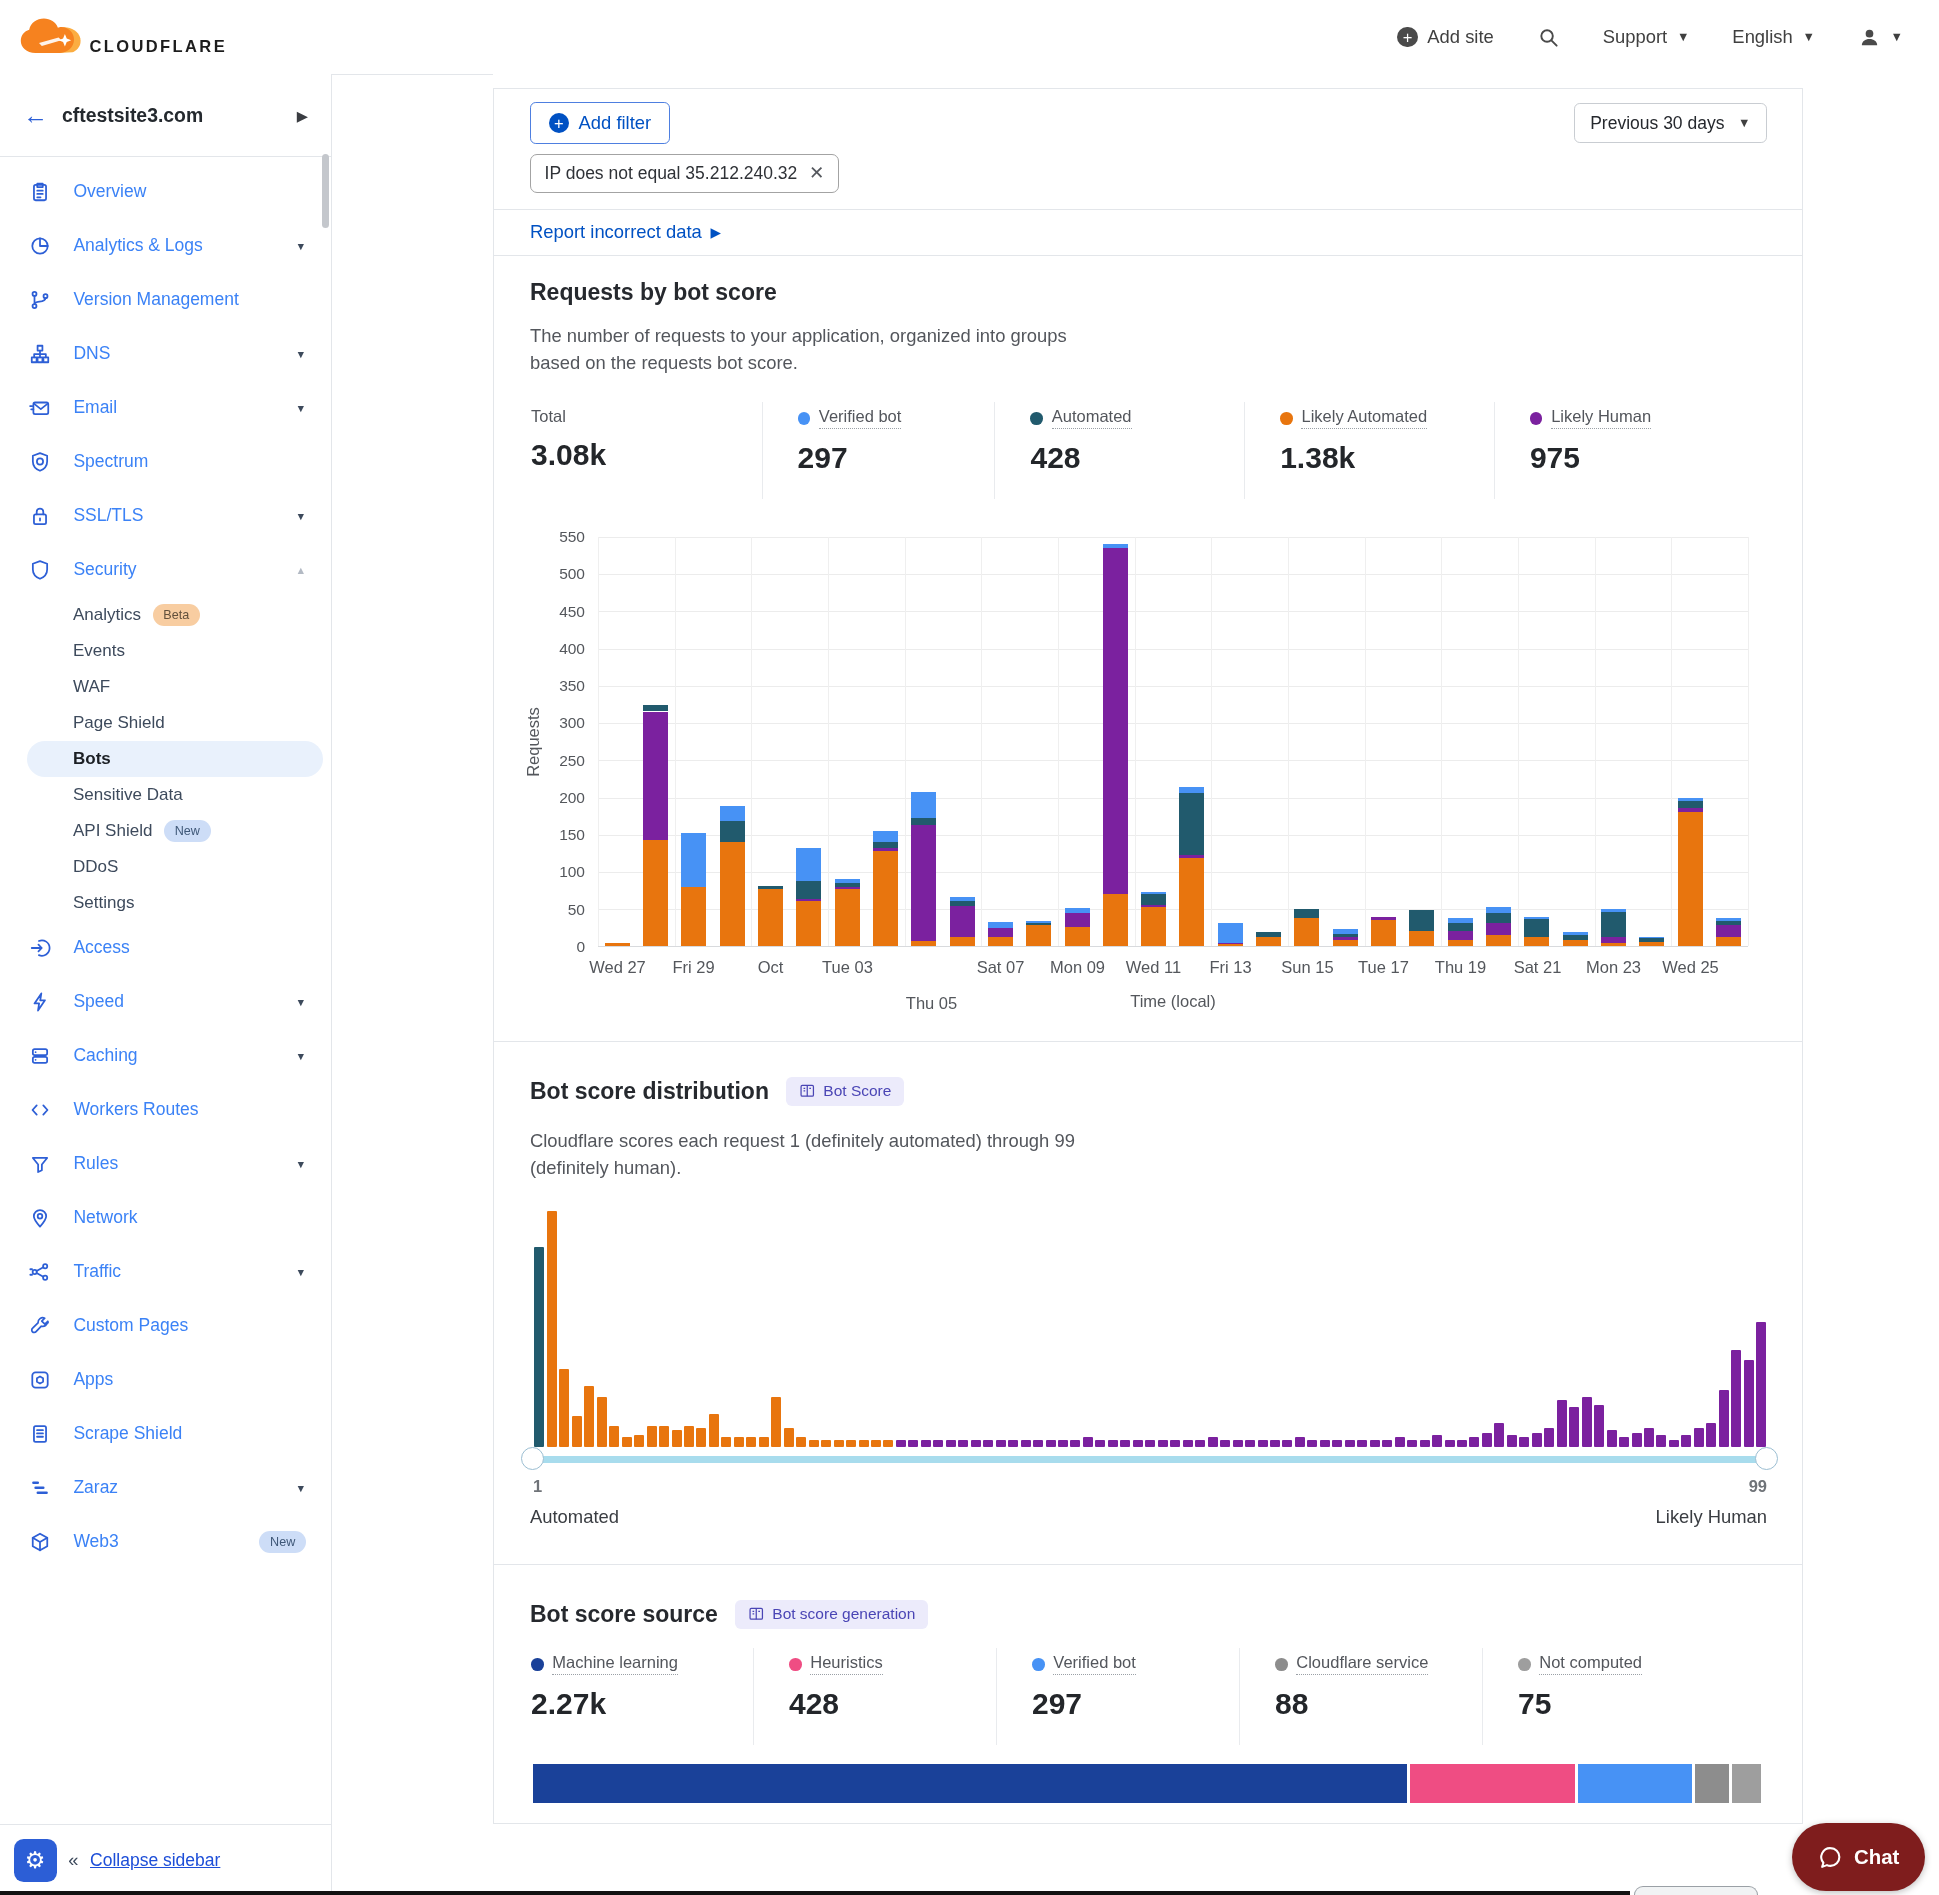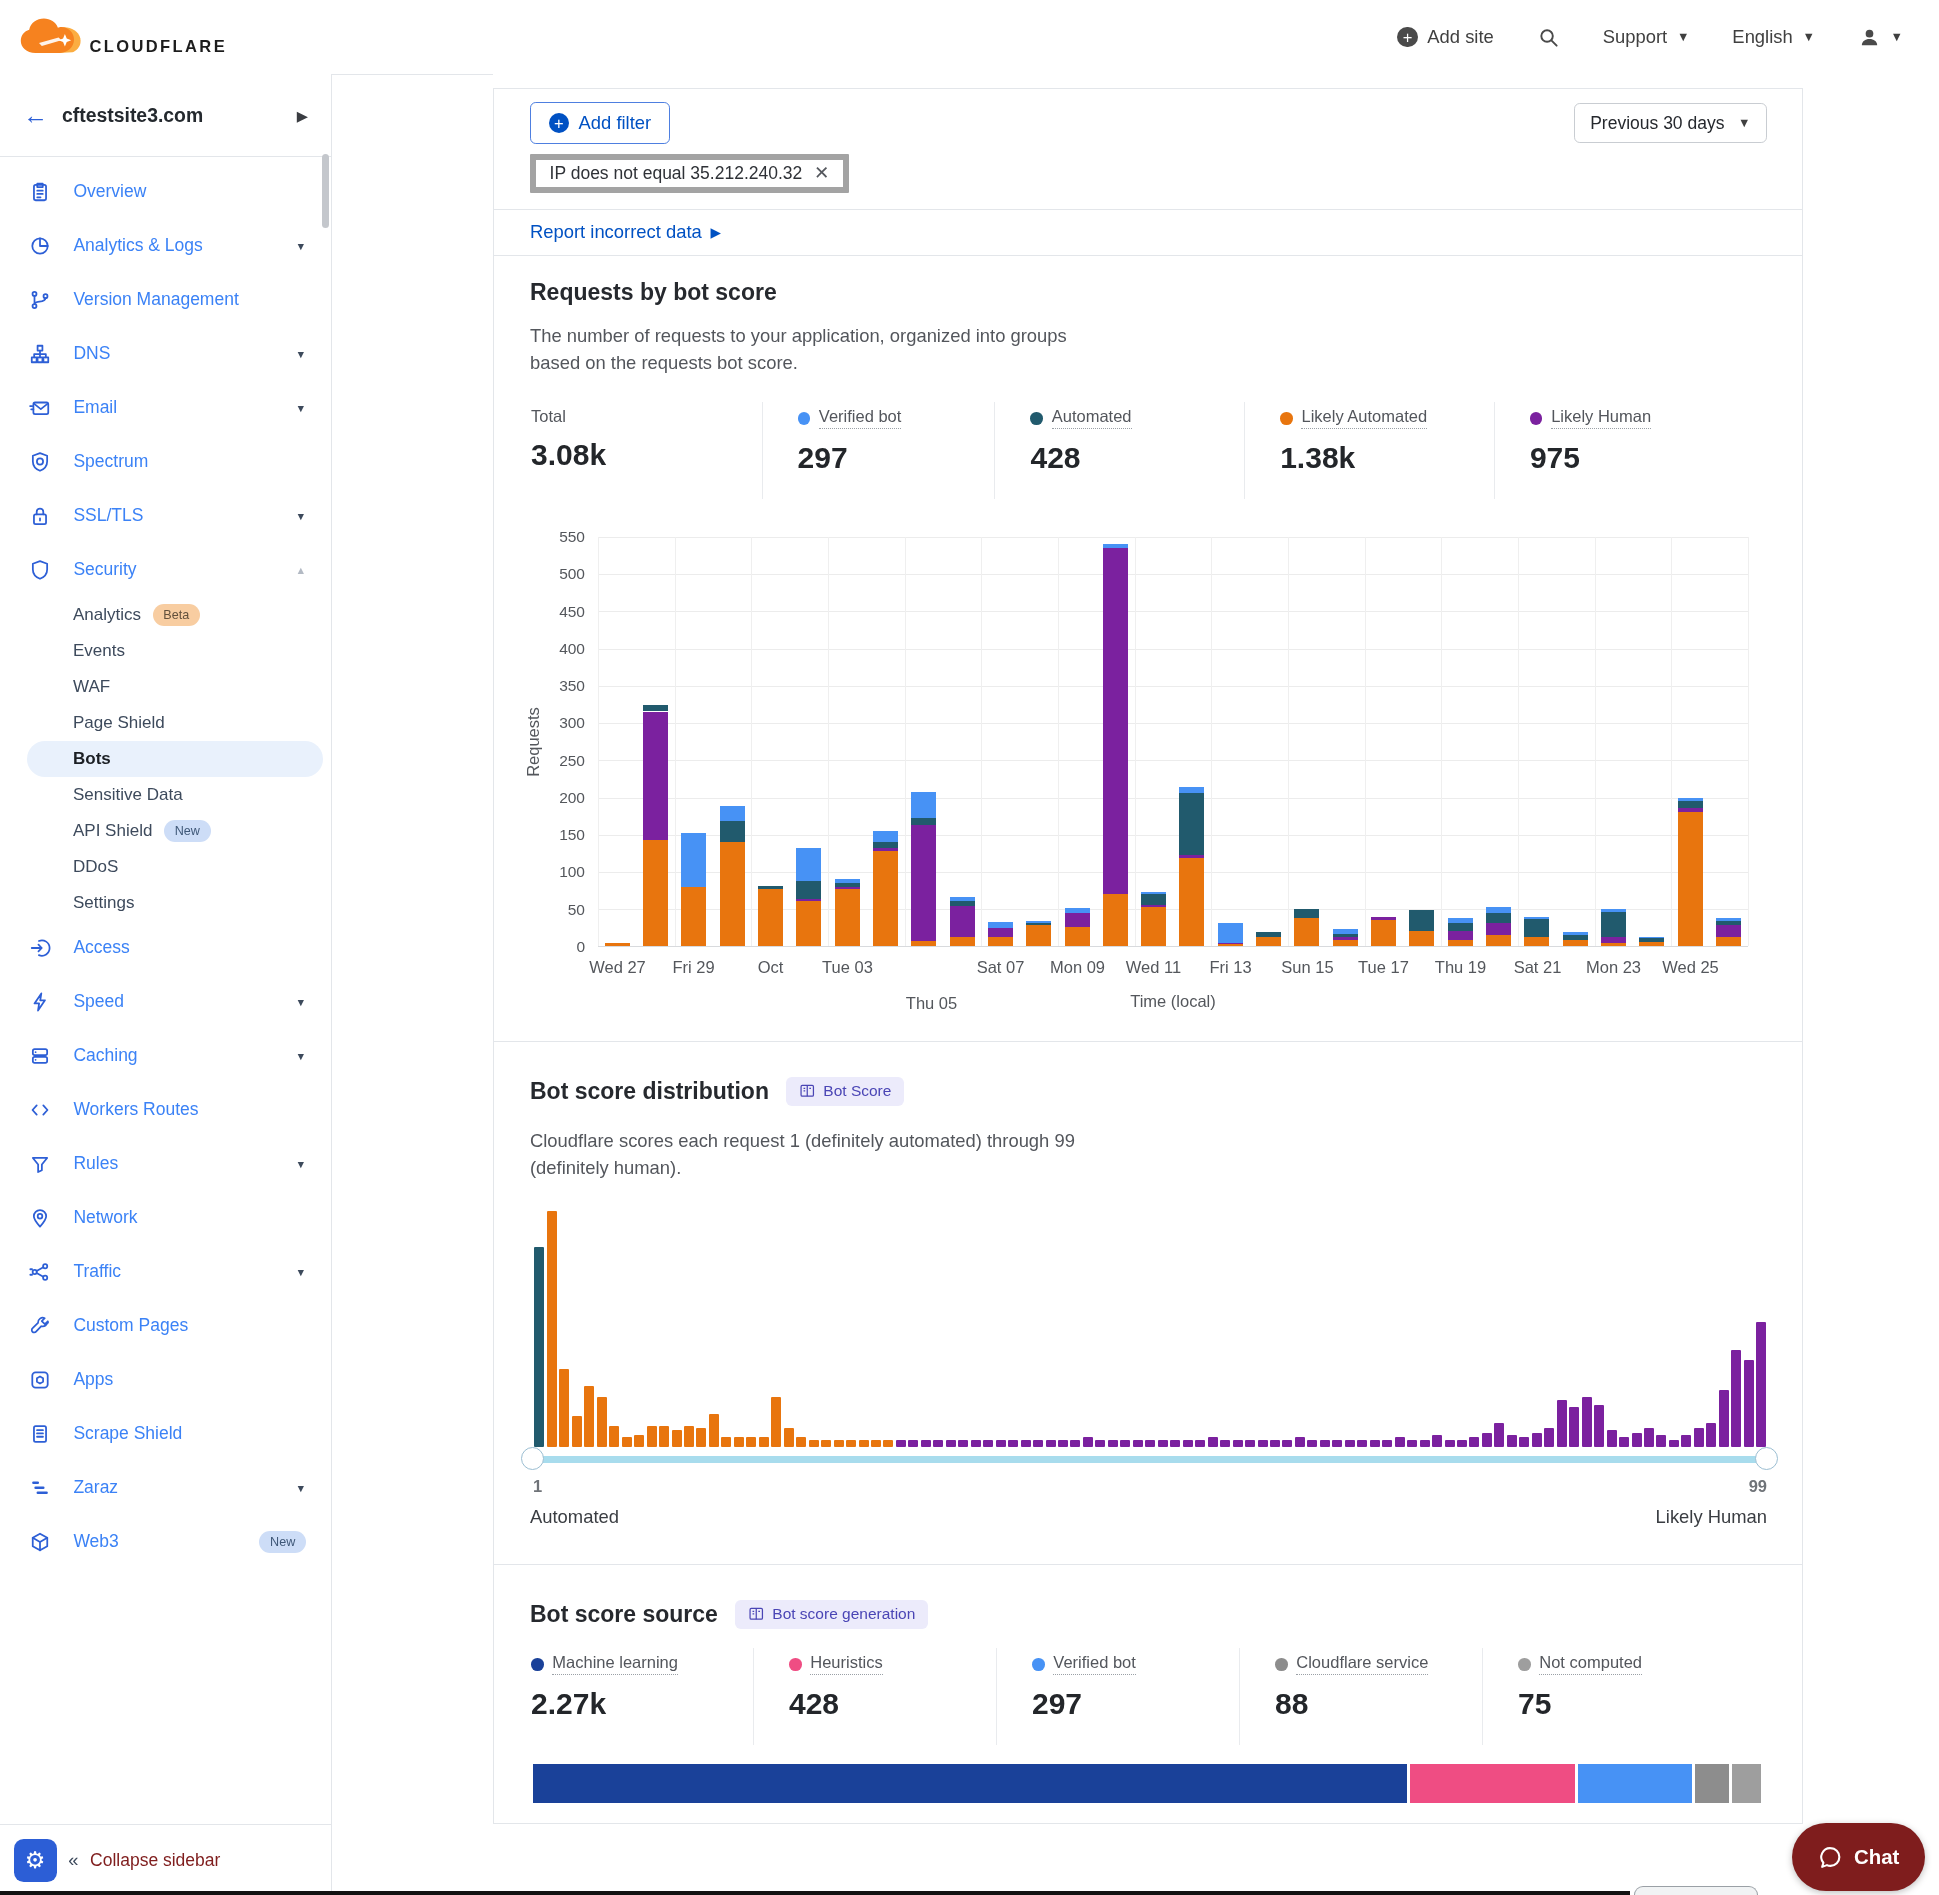--- a/index.html
+++ b/index.html
@@ -35,35 +35,35 @@
   .nav-sub .nav-label{font-size:17px;color:#3d4a5c;}
   .nav-sub.selected{background:#e9f1fc;}
   .nav-sub.selected .nav-label{font-weight:700;color:#1b1f24;}
   .badge{margin-left:11.6px;font-size:12.6px;padding:3.9px 10.7px;border-radius:11.6px;}
   .badge.beta{background:#f8cda1;color:#62503c;}
   .badge.new{background:#cdddf7;color:#3f5878;}
   .scroll-thumb{position:absolute;top:80px;right:1.9px;width:6.8px;height:74px;border-radius:3.9px;background:#c4c7cc;cursor:grab;}
   .sb-footer{position:absolute;left:0;right:0;bottom:0;height:71px;border-top:1px solid #e3e6ea;display:flex;align-items:center;gap:11.6px;padding-left:13.6px;background:#fff;}
   .gear-btn{width:43px;height:43px;border:none;border-radius:9.7px;background:#2c5ed6;color:#fff;font-size:23px;display:flex;align-items:center;justify-content:center;cursor:pointer;}
   .collapse-chev{color:#3d4a5c;font-size:18.4px;}
-  .collapse-label{font-size:17.5px;color:#7f1d1d;cursor:pointer;}
+  .collapse-label{font-size:17.5px;color:#1d4ed8;cursor:pointer;text-decoration:underline;}
 
   
   .main{position:absolute;left:332px;top:74px;right:0;bottom:0;}
   .content-card{position:absolute;left:161px;top:13.6px;width:1310px;bottom:71px;border:1px solid #e3e6ea;background:#fff;}
   section{position:relative;}
   .sec-filter{height:120px;}
   .sec-report{height:46px;border-top:1px solid #e3e6ea;}
   .sec-requests{height:786px;border-top:1px solid #e3e6ea;}
   .sec-dist{height:523px;border-top:1px solid #e3e6ea;}
   .sec-source{height:261px;border-top:1px solid #e3e6ea;}
 
   .add-filter{position:absolute;left:36px;top:13.6px;height:42px;display:flex;align-items:center;gap:9.7px;background:#fff;border:1px solid #4e7fe0;border-radius:5.8px;padding:0 17.5px;font-size:18.4px;color:#0051c3;cursor:pointer;}
   .plus-blue{width:20.4px;height:20.4px;border-radius:50%;background:#0051c3;color:#fff;display:flex;align-items:center;justify-content:center;font-size:16.5px;line-height:1;}
-  .chip{position:absolute;left:36px;top:65px;height:39px;display:flex;align-items:center;gap:11.6px;border:6px solid #a3a3a3;border-radius:1px;padding:0 13.6px;font-size:17.5px;color:#2f3237;background:#fff;cursor:default;}
+  .chip{position:absolute;left:36px;top:65px;height:39px;display:flex;align-items:center;gap:11.6px;border:1px solid #a3a3a3;border-radius:7px;padding:0 13.6px;font-size:17.5px;color:#2f3237;background:#fff;cursor:default;}
   .chip-x{color:#55585e;font-size:18.4px;cursor:pointer;}
   .date-range{position:absolute;right:35px;top:14.6px;height:40px;display:flex;align-items:center;background:#fff;border:1px solid #c9cdd2;border-radius:5.8px;padding:0 15.5px;font-size:17.5px;color:#26292e;cursor:pointer;}
   .date-range .caret{margin-left:13.6px;font-size:12.6px;}
   .report-link{position:absolute;left:36px;top:0;height:100%;display:flex;align-items:center;gap:8.7px;color:#0051c3;font-size:18.4px;cursor:pointer;text-decoration:none;}
   .report-link .arr{font-size:13.6px;}
 
   .card-title{position:absolute;left:36px;top:23px;font-size:23px;font-weight:700;color:#26292e;margin:0;display:flex;align-items:center;}
   .card-desc{position:absolute;left:36px;top:66px;width:543px;font-size:18.4px;line-height:1.5;color:#53565c;}
   .pill-badge{display:inline-flex;align-items:center;gap:7.8px;margin-left:17.5px;background:#ecebfb;color:#4a45b5;font-size:15.5px;font-weight:400;padding:5.8px 12.6px;border-radius:5.8px;cursor:pointer;}
   .pill-badge svg{width:16.5px;height:16.5px;stroke:#4a45b5;fill:none;stroke-width:1.5;}

